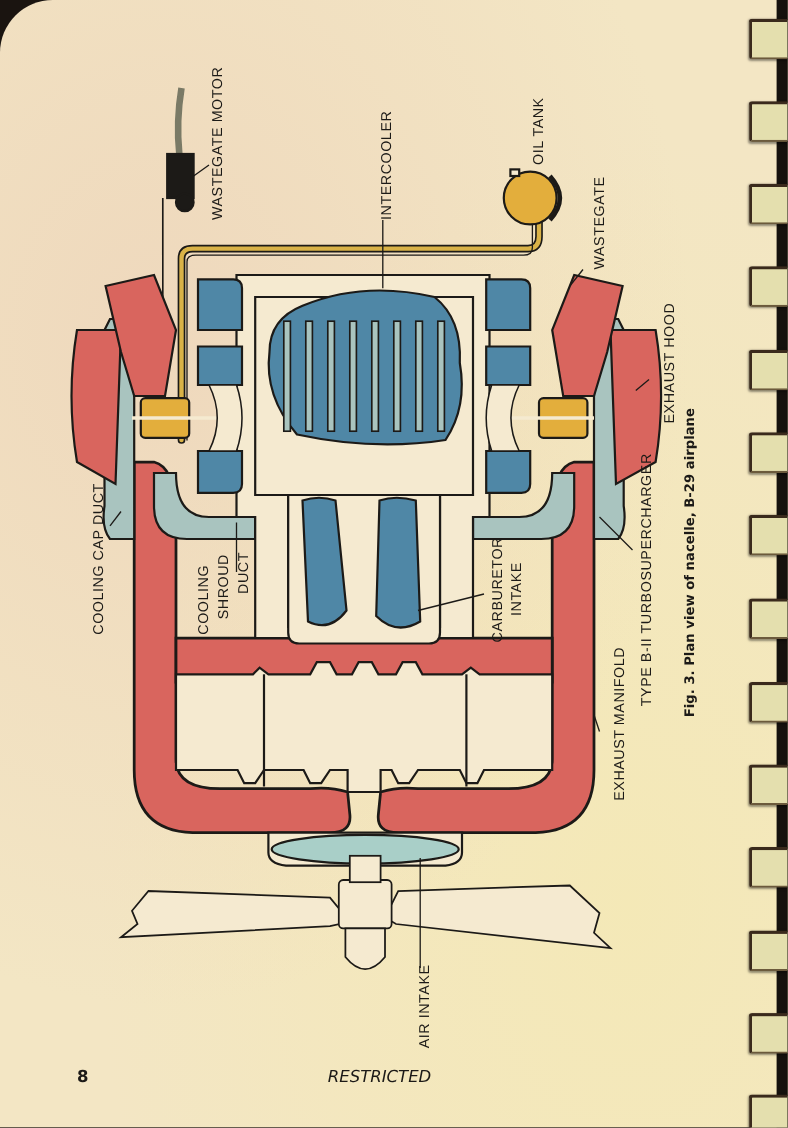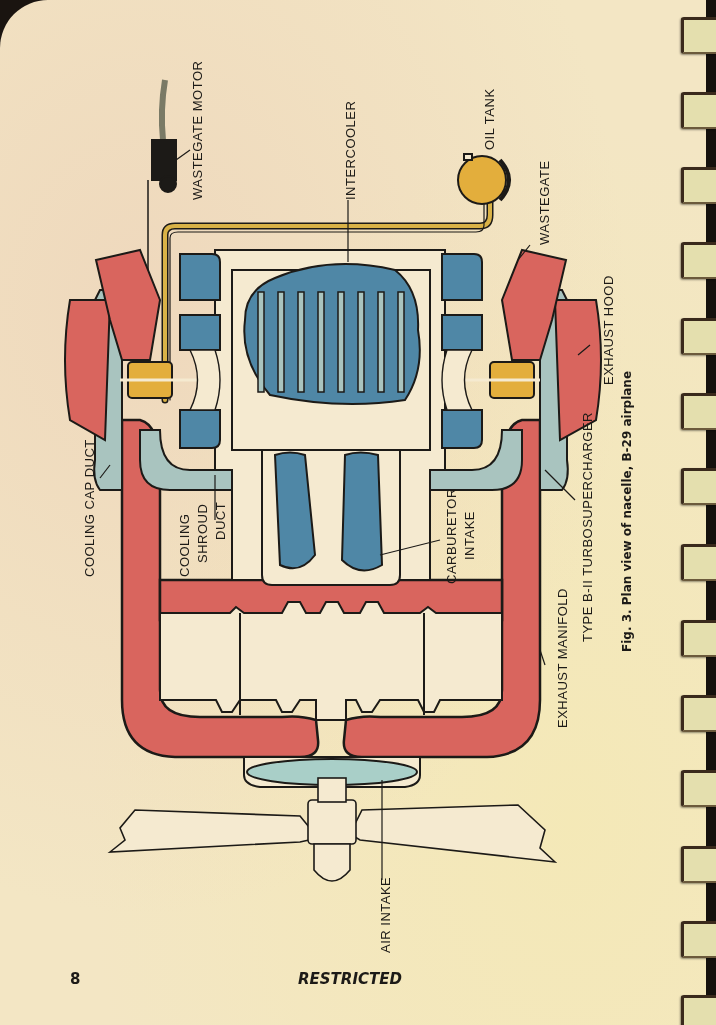--- a/index.html
+++ b/index.html
@@ -5,21 +5,21 @@
   html,body{margin:0;padding:0;background:#1a1410;}
   body{width:716px;height:1025px;position:relative;overflow:hidden;font-family:"Liberation Sans",sans-serif;}
   .page{position:absolute;left:0;top:0;width:716px;height:1025px;background:#f3e6c4;border-top-left-radius:48px;overflow:hidden;
     background-image:radial-gradient(ellipse at 20% 30%, rgba(230,190,175,0.35), transparent 60%),radial-gradient(ellipse at 80% 80%, rgba(245,235,170,0.5), transparent 60%);}
   .spine{position:absolute;right:0;top:0;width:10px;height:1025px;background:#15110d;}
   .ring{position:absolute;right:0;width:32px;height:32px;background:#e4dfae;border-left:3px solid #3a2a1c;border-top:3px solid #3a2a1c;border-bottom:2px solid #6b5a3c;border-radius:3px 0 0 3px;box-shadow:-1px 1px 2px rgba(0,0,0,0.4);}
   svg.diagram{position:absolute;left:0;top:0;}
   .lbl{position:absolute;font-family:"Liberation Sans",sans-serif;font-size:13px;letter-spacing:0.5px;color:#1c1a17;white-space:nowrap;transform-origin:left top;transform:rotate(-90deg);}
   .caption{position:absolute;font-family:"DejaVu Sans",sans-serif;font-weight:bold;font-size:12px;color:#1c1a17;white-space:nowrap;transform-origin:left top;transform:rotate(-90deg);}
   .pagenum{position:absolute;left:70px;top:970px;font-family:"DejaVu Sans",sans-serif;font-weight:bold;font-size:15px;color:#1c1a17;}
-  .restricted{position:absolute;left:298px;top:970px;font-family:"DejaVu Sans",sans-serif;font-weight:bold;font-style:italic;font-size:15px;color:#1c1a17;}
+  .restricted{position:absolute;left:298px;top:970px;font-family:"DejaVu Sans",sans-serif;font-weight:normal;font-style:italic;font-size:15px;color:#1c1a17;}
 </style>
 </head>
 <body>
 
 <div class="page">
 
   <svg class="diagram" width="716" height="1025" viewBox="0 0 716 1025">
 
     <g stroke="#1c1a17" stroke-width="2.5" fill="#d9655e">
       <path d="M122,420 L122,700 Q122,755 175,757 L300,757 Q320,757 318,740 L316,720 Q300,715 282,717 L200,717 Q160,717 160,690 L160,470 Q160,425 140,420 Z"></path>

